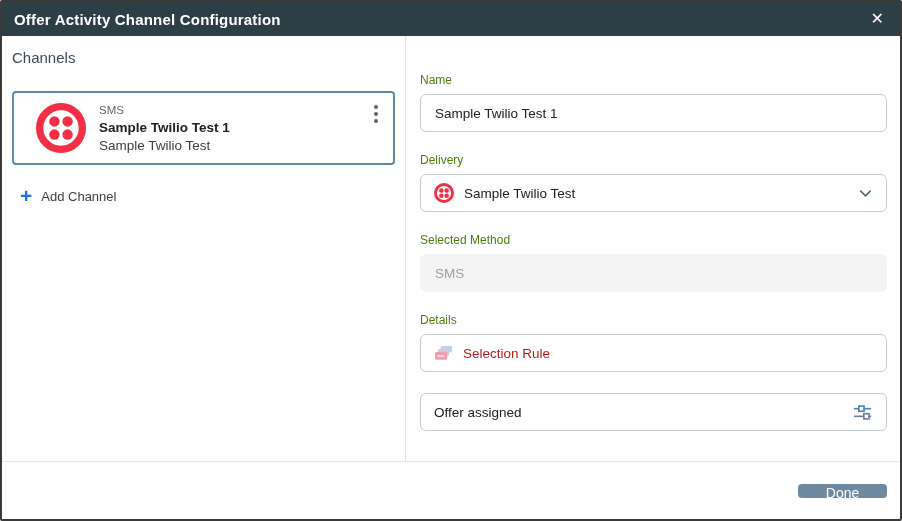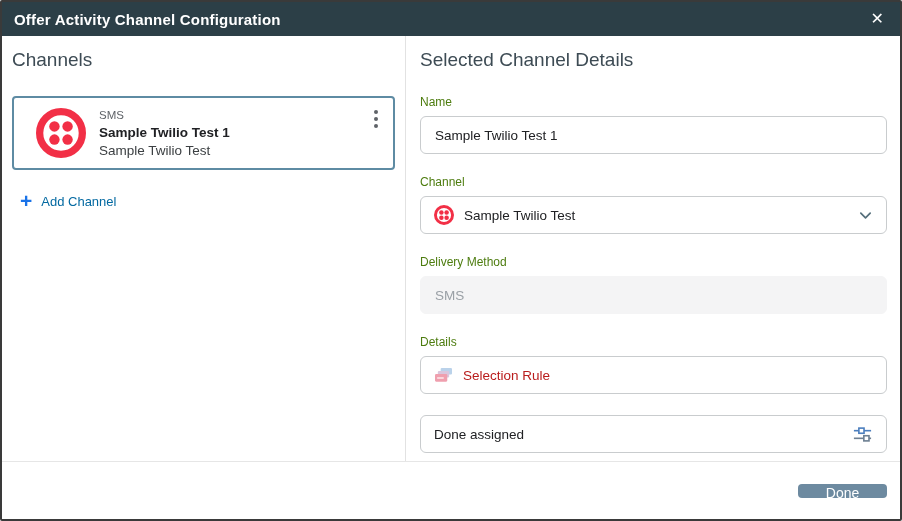--- a/index.html
+++ b/index.html
@@ -34,21 +34,21 @@
   
   .dlg-content { flex: 1; display: flex; min-height: 0; }
   .left-panel {
     flex: 0 0 404px; width: 404px;
     border-right: 1px solid #e2e2e2;
     padding: 13px 10px;
   }
   .right-panel { flex: 1; padding: 13px 13px 13px 14px; }
 
   .panel-heading {
-    font-size: 19px; color: #3d4b54;
+    font-size: 15px; color: #3d4b54;
     font-weight: 400; margin: 0;
   }
 
   
   .channel-card {
     margin-top: 25px;
     border: 2px solid #5e8ba3;
     border-radius: 4px;
     height: 74px;
     display: flex; align-items: center;
@@ -72,21 +72,21 @@
   
   .add-channel {
     margin-top: 24px;
     display: inline-flex; align-items: center; gap: 9px;
     padding-left: 8px; cursor: pointer;
   }
   .plus-icon {
     color: #1a73e8; font-size: 21px; font-weight: bold;
     line-height: 16px; margin-top: -2px;
   }
-  .add-label { font-size: 13px; color: #0369a1; }
+  .add-label { font-size: 13px; color: #404040; }
 
   
   .field { margin-top: 21px; }
   .field:first-of-type { margin-top: 24px; }
   .field-label { display: block; font-size: 12px; color: #4d7c0f; margin-bottom: 7px; }
   .text-input {
     width: 100%; height: 38px;
     border: 1px solid #c9ccce; border-radius: 6px;
     padding: 0 14px;
     font-size: 13.5px; color: #202124;
@@ -161,71 +161,70 @@
           </span>
       </div>
 
       <div class="add-channel">
         <span class="plus-icon">+</span>
         <span class="add-label">Add Channel</span>
       </div>
     </div>
 
     <div class="right-panel">
-      <h2 class="panel-heading">Selected Channel Details</h2>
 
       <div class="field">
         <label class="field-label">Name</label>
         <input class="text-input" type="text" value="Sample Twilio Test 1" style="">
       </div>
 
       <div class="field">
-        <label class="field-label">Channel</label>
+        <label class="field-label">Delivery</label>
         <div class="box-row clickable">
           <span style="display:flex;">
             <svg width="20" height="20" viewBox="0 0 48 48">
               <circle cx="24" cy="24" r="20.5" fill="none" stroke="#f22f46" stroke-width="7"></circle>
               <circle cx="17.7" cy="17.7" r="5.4" fill="#f22f46"></circle>
               <circle cx="30.3" cy="17.7" r="5.4" fill="#f22f46"></circle>
               <circle cx="17.7" cy="30.3" r="5.4" fill="#f22f46"></circle>
               <circle cx="30.3" cy="30.3" r="5.4" fill="#f22f46"></circle>
             </svg>
           </span>
           <span class="box-text">Sample Twilio Test</span>
           <span class="push-right">
             <svg width="15" height="15" viewBox="0 0 16 16">
               <polyline points="3,5.5 8,10.5 13,5.5" fill="none" stroke="#546e7a" stroke-width="1.8" stroke-linecap="round" stroke-linejoin="round"></polyline>
             </svg>
           </span>
         </div>
       </div>
 
       <div class="field">
-        <label class="field-label">Delivery Method</label>
+        <label class="field-label">Selected Method</label>
         <input class="text-input" type="text" disabled="" value="SMS" style="">
       </div>
 
       <div class="field">
         <label class="field-label">Details</label>
         <div class="box-row clickable">
           <span style="display:flex;">
             <svg width="19" height="17" viewBox="0 0 20 18">
               <rect x="7" y="1" width="12" height="7" rx="1.2" fill="#bad2ea"></rect>
               <rect x="4" y="4.2" width="12" height="7" rx="1.2" fill="#d9c6dd"></rect>
               <rect x="1" y="7.5" width="13" height="8" rx="1.2" fill="#ef9fae"></rect>
               <rect x="3" y="10.6" width="7.5" height="2" rx="1" fill="#fad6dc"></rect>
             </svg>
           </span>
           <span class="box-text placeholder">Selection Rule</span>
         </div>
       </div>
 
       <div class="field">
         <div class="box-row">
-          <span class="box-text">Done assigned</span>
+          <span class="box-text">Offer assigned</span>
           <span class="push-right" style="cursor:pointer;">
             <svg width="21" height="21" viewBox="0 0 22 22">
               <line x1="2" y1="7" x2="20" y2="7" stroke="#4c7fbe" stroke-width="1.7"></line>
               <rect x="7.2" y="4.3" width="5.4" height="5.4" fill="#fff" stroke="#4c7fbe" stroke-width="1.7"></rect>
               <line x1="2" y1="15" x2="20" y2="15" stroke="#6e8093" stroke-width="1.7"></line>
               <rect x="12.4" y="12.3" width="5.4" height="5.4" fill="#fff" stroke="#6e8093" stroke-width="1.7"></rect>
             </svg>
           </span>
         </div>
       </div>

